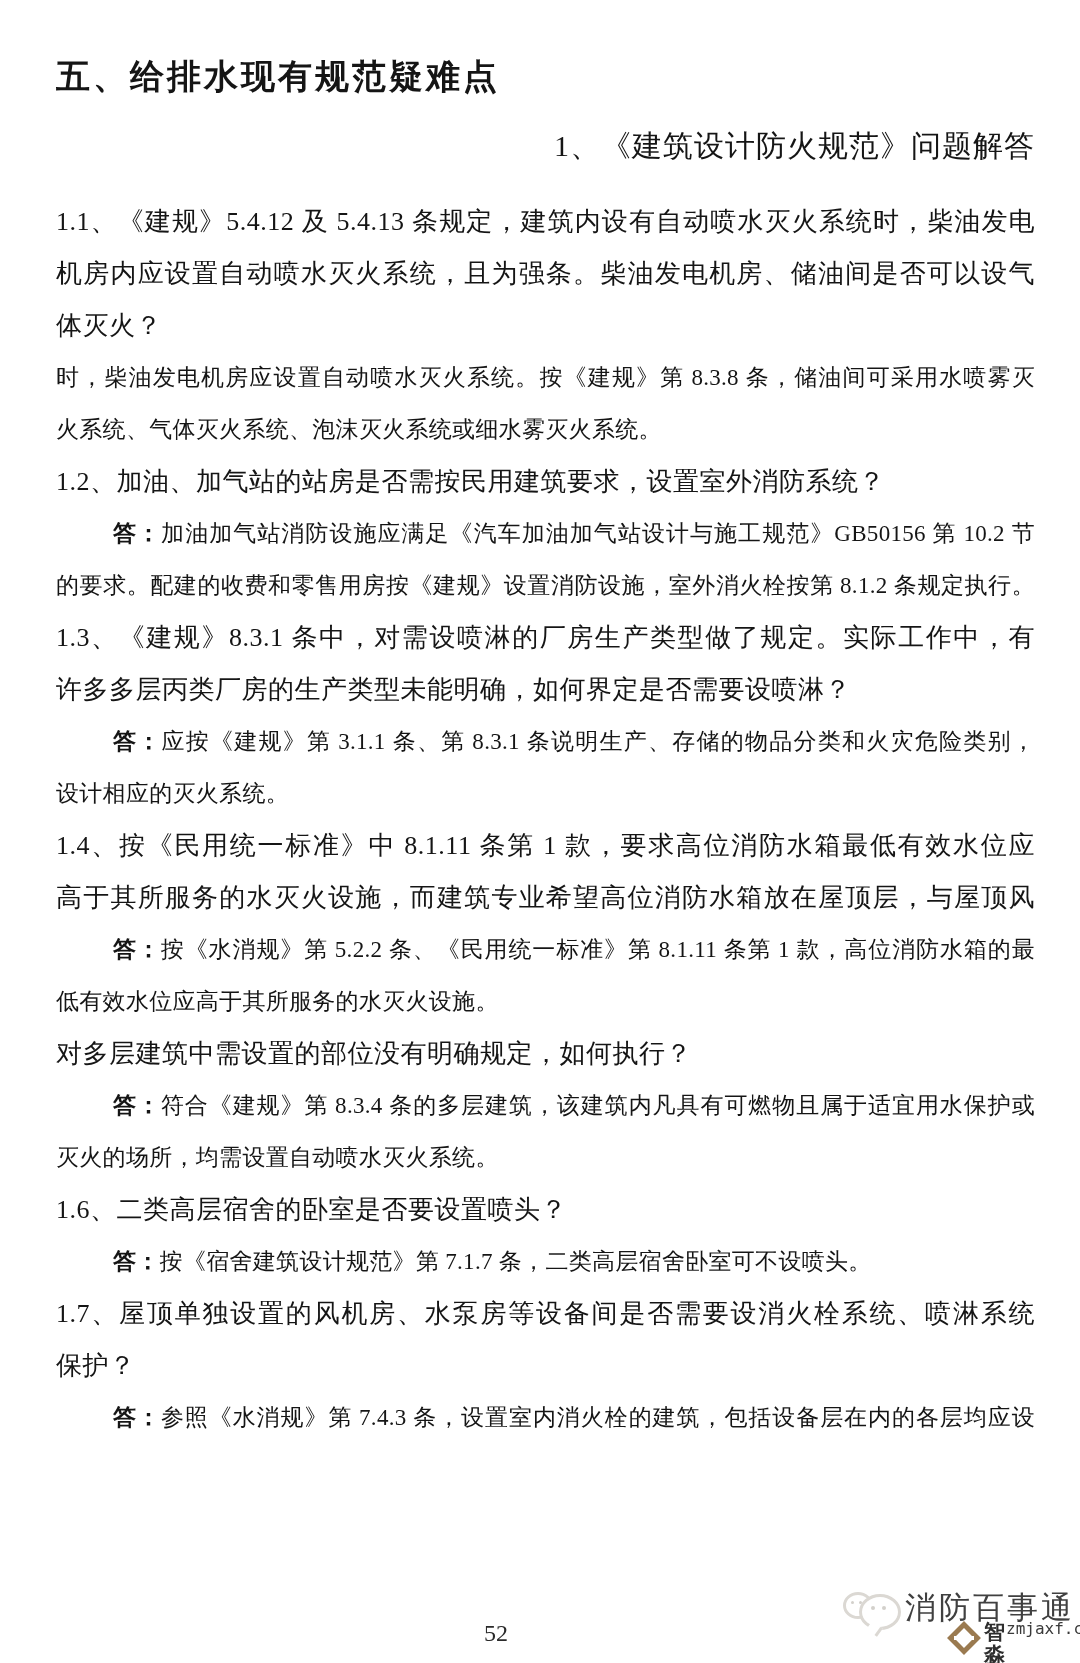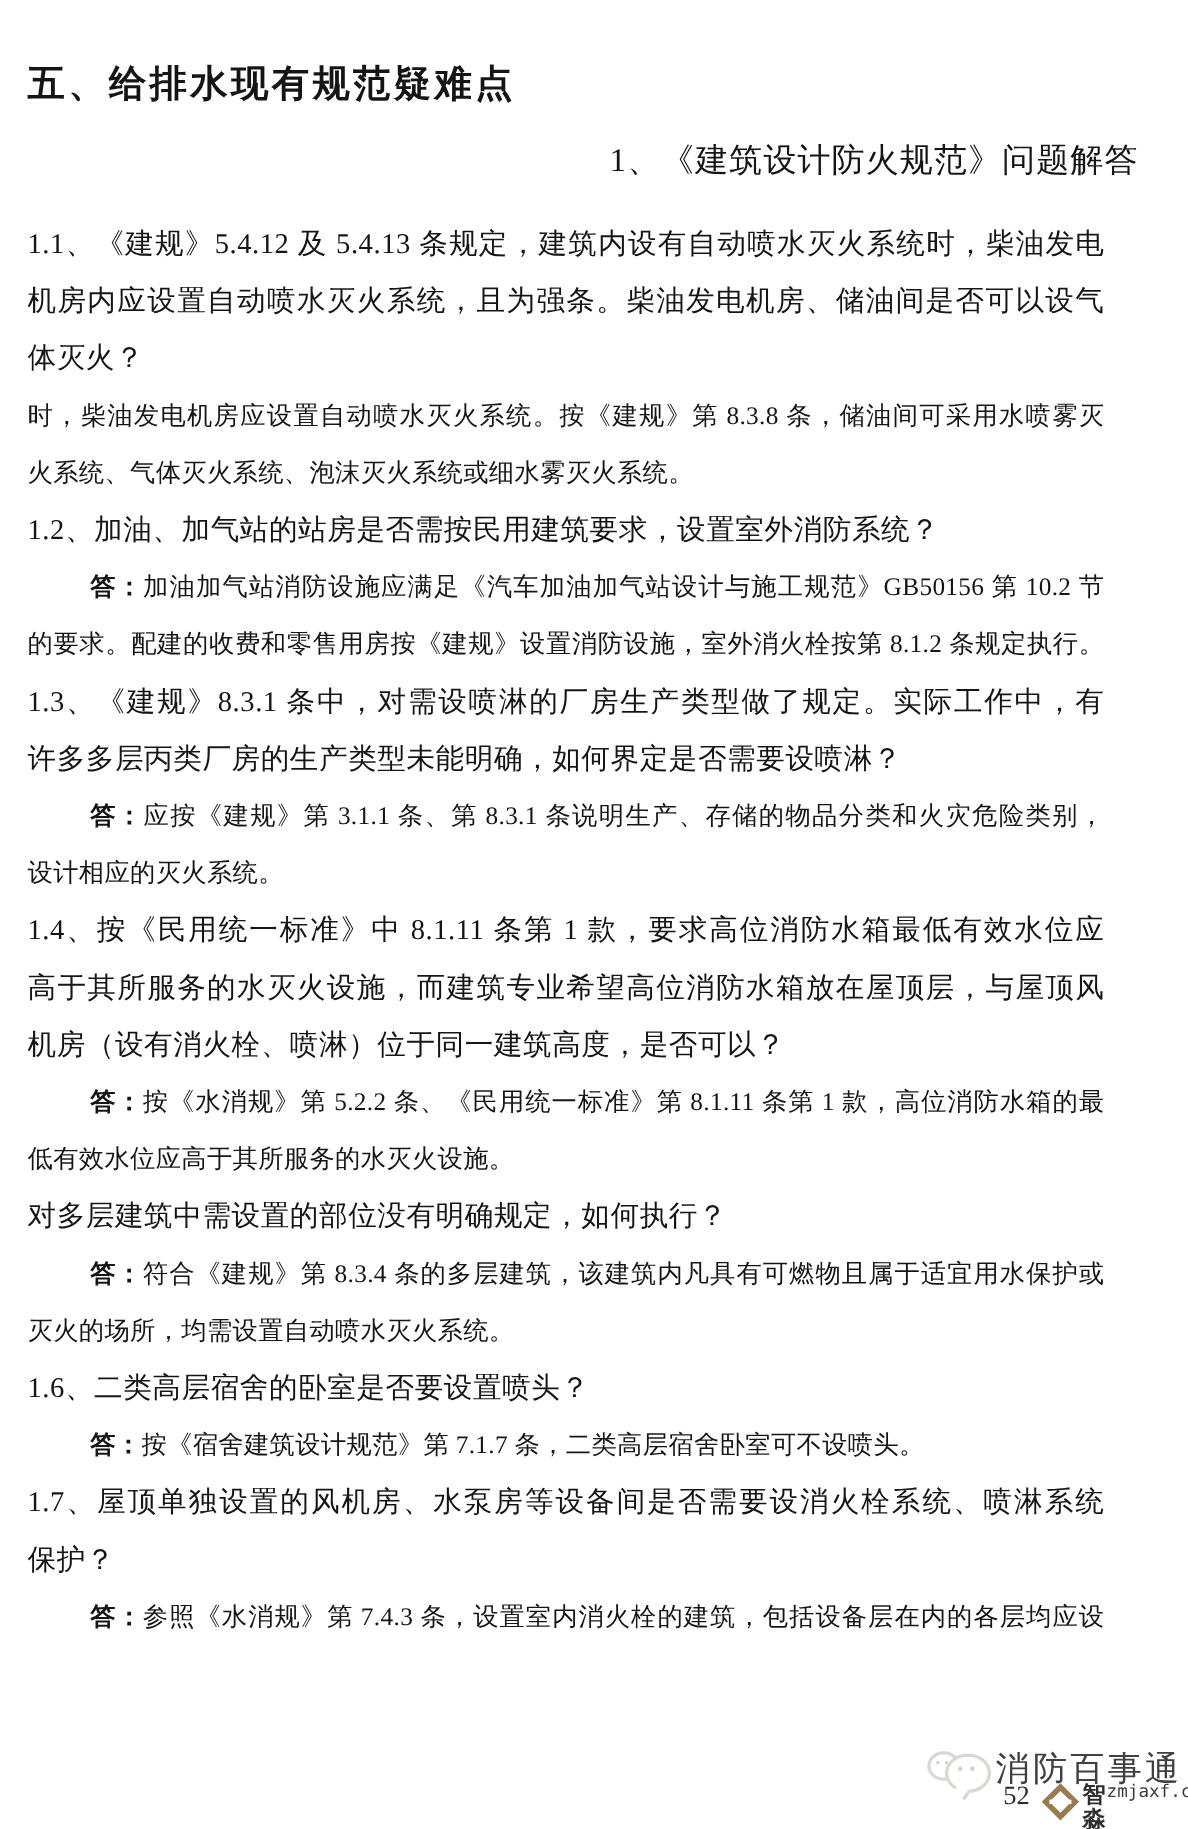--- a/index.html
+++ b/index.html
@@ -5,21 +5,21 @@
   html,body { margin:0; padding:0; background:#e8e8e8; }
   .page {
     position:relative;
     width:1080px; height:1663px;
     margin:0 auto;
     background:#ffffff;
     font-family:"Liberation Serif", serif;
     color:#151515;
     overflow:hidden;
   }
-  .doc { padding:56px 45px 0 25px; }
+  .doc { padding:56px 45px 0 56px; }
 
   .doc-title {
     margin:0;
     font-size:34px;
     line-height:42px;
     font-weight:bold;
     letter-spacing:3px;
   }
   .doc-subtitle {
     margin:30px 0 0 0;
@@ -41,21 +41,21 @@
   .question .line { font-size:26px; letter-spacing:0.5px; }
   .answer  .line { font-size:23px; letter-spacing:0.3px; }
   .line.fill { text-align:justify; text-align-last:justify; }
   .answer .line.first { text-indent:57px; }
   .ans-label { font-weight:bold; }
 
   
   .page-num {
     position:absolute;
     top:1620px; left:56px; width:880px;
-    text-align:right;
+    text-align:center;
     font-size:24px;
     color:#2a2a2a;
   }
 
   .wm-brand {
     position:absolute;
     top:1586px; left:843px;
     display:flex; align-items:center;
     color:#404040;
   }
@@ -154,21 +154,20 @@
           <div class="line fill first">1.3、《建规》8.3.1 条中，对需设喷淋的厂房生产类型做了规定。实际工作中，有</div>
           <div class="line">许多多层丙类厂房的生产类型未能明确，如何界定是否需要设喷淋？</div>
         </div>
         <div class="para answer">
           <div class="line fill first"><span class="ans-label">答：</span>应按《建规》第 3.1.1 条、第 8.3.1 条说明生产、存储的物品分类和火灾危险类别，</div>
           <div class="line">设计相应的灭火系统。</div>
         </div>
         <div class="para question">
           <div class="line fill first">1.4、按《民用统一标准》中 8.1.11 条第 1 款，要求高位消防水箱最低有效水位应</div>
           <div class="line fill">高于其所服务的水灭火设施，而建筑专业希望高位消防水箱放在屋顶层，与屋顶风</div>
-          <div class="line">机房（设有消火栓、喷淋）位于同一建筑高度，是否可以？</div>
         </div>
         <div class="para answer">
           <div class="line fill first"><span class="ans-label">答：</span>按《水消规》第 5.2.2 条、《民用统一标准》第 8.1.11 条第 1 款，高位消防水箱的最</div>
           <div class="line">低有效水位应高于其所服务的水灭火设施。</div>
         </div>
         <div class="para question">
           <div class="line">对多层建筑中需设置的部位没有明确规定，如何执行？</div>
         </div>
         <div class="para answer">
           <div class="line fill first"><span class="ans-label">答：</span>符合《建规》第 8.3.4 条的多层建筑，该建筑内凡具有可燃物且属于适宜用水保护或</div>

